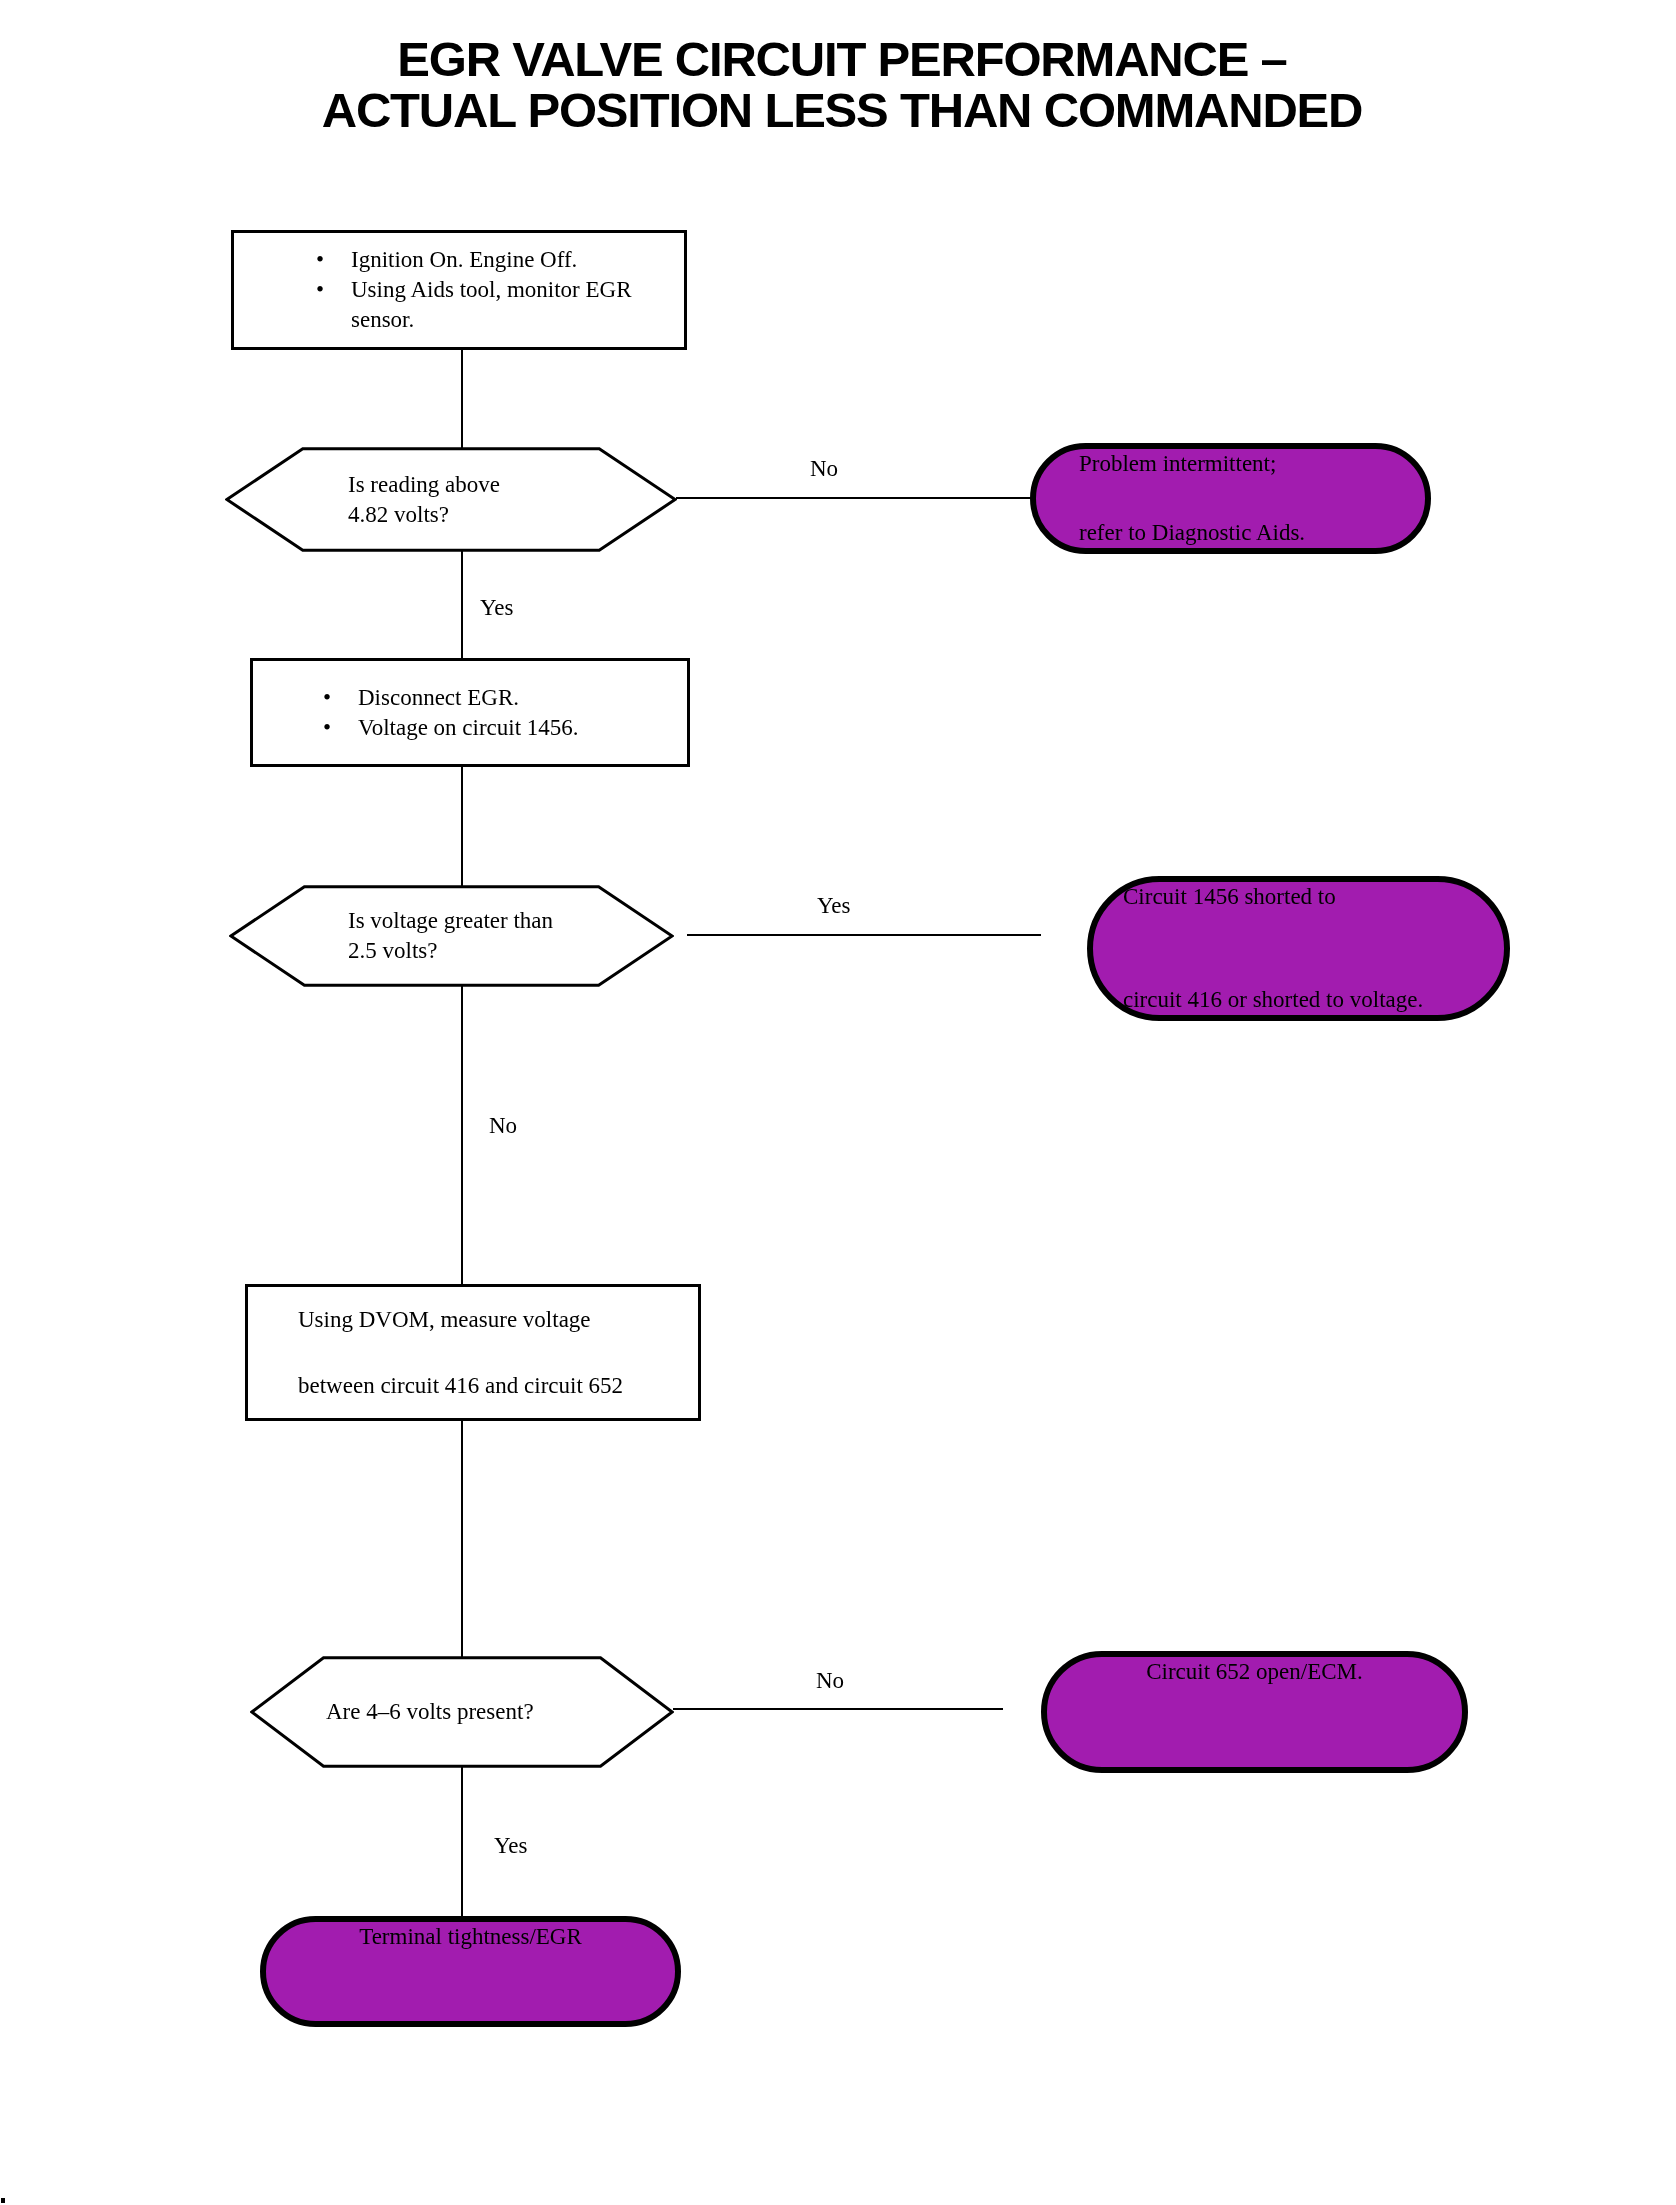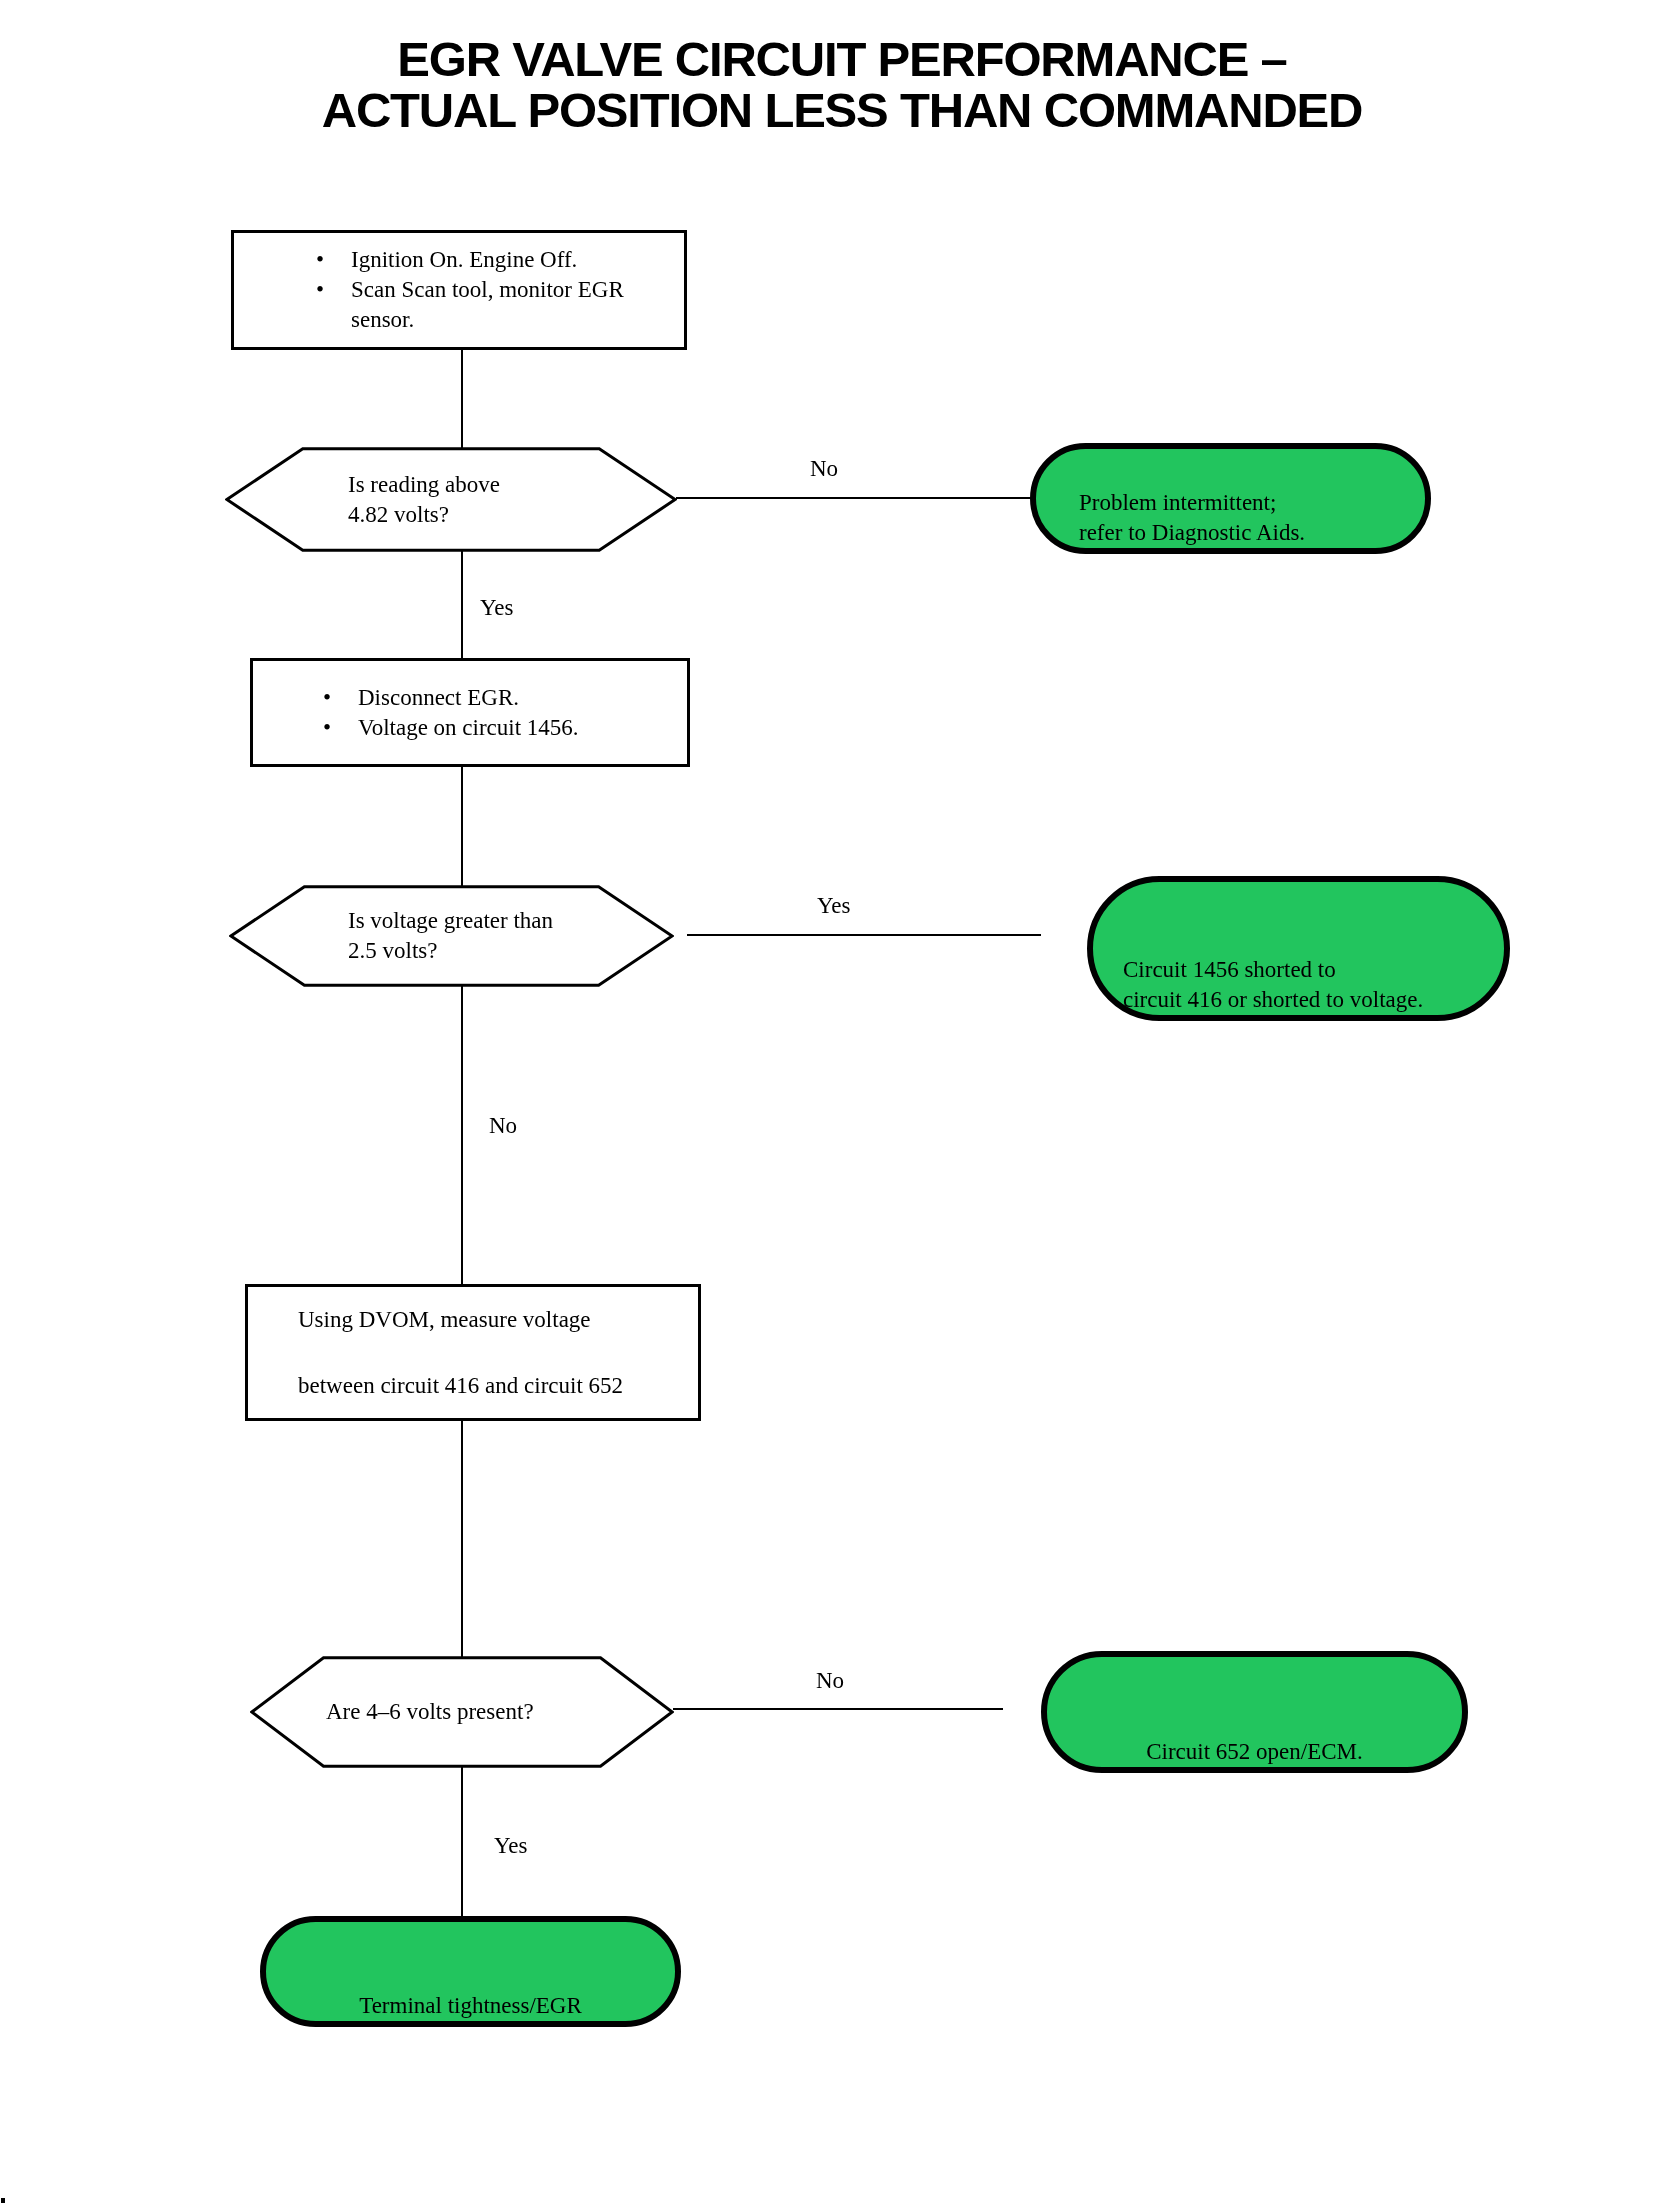--- a/index.html
+++ b/index.html
@@ -61,24 +61,24 @@
     font-size: 23px;
     line-height: 30px;
   }
   .hex .ln { white-space: nowrap; }
 
   
   .pill {
     position: absolute;
     border: 6.7px solid #000;
     border-radius: 607px;
-    background: #22c55e;
+    background: #a21caf;
     display: flex;
     flex-direction: column;
-    justify-content: flex-end;
+    justify-content: space-between;
     font-size: 23px;
     line-height: 30px;
   }
   .pill .ln { white-space: nowrap; }
   .pill.center { align-items: center; text-align: center; }
 
   
   .vline, .hline { position: absolute; background: #000; }
   .vline { width: 2.4px; }
   .hline { height: 2.4px; }
@@ -104,21 +104,21 @@
   </div>
 
   <div id="box-start" class="box" style="left:231px; top:230px; width:456px; height:120px;">
     <ul>
       <li>
         <span class="blt">•</span>
         <span class="txt">Ignition On. Engine Off.</span>
       </li>
       <li>
         <span class="blt">•</span>
-        <span class="txt">Scan Scan tool, monitor EGR sensor.</span>
+        <span class="txt">Using Aids tool, monitor EGR sensor.</span>
       </li>
     </ul>
   </div>
 
   <div class="vline" style="left:461px; top:349px; height:101px;"></div>
 
   <div class="hex" style="left:225px; top:447px; width:452px; height:105px;">
     <svg viewBox="0 0 744 172" preserveAspectRatio="none">
       <polygon points="3,86 128,3 616,3 741,86 616,169 128,169" fill="#ffffff" stroke="#000000" stroke-width="5"></polygon>
     </svg>

